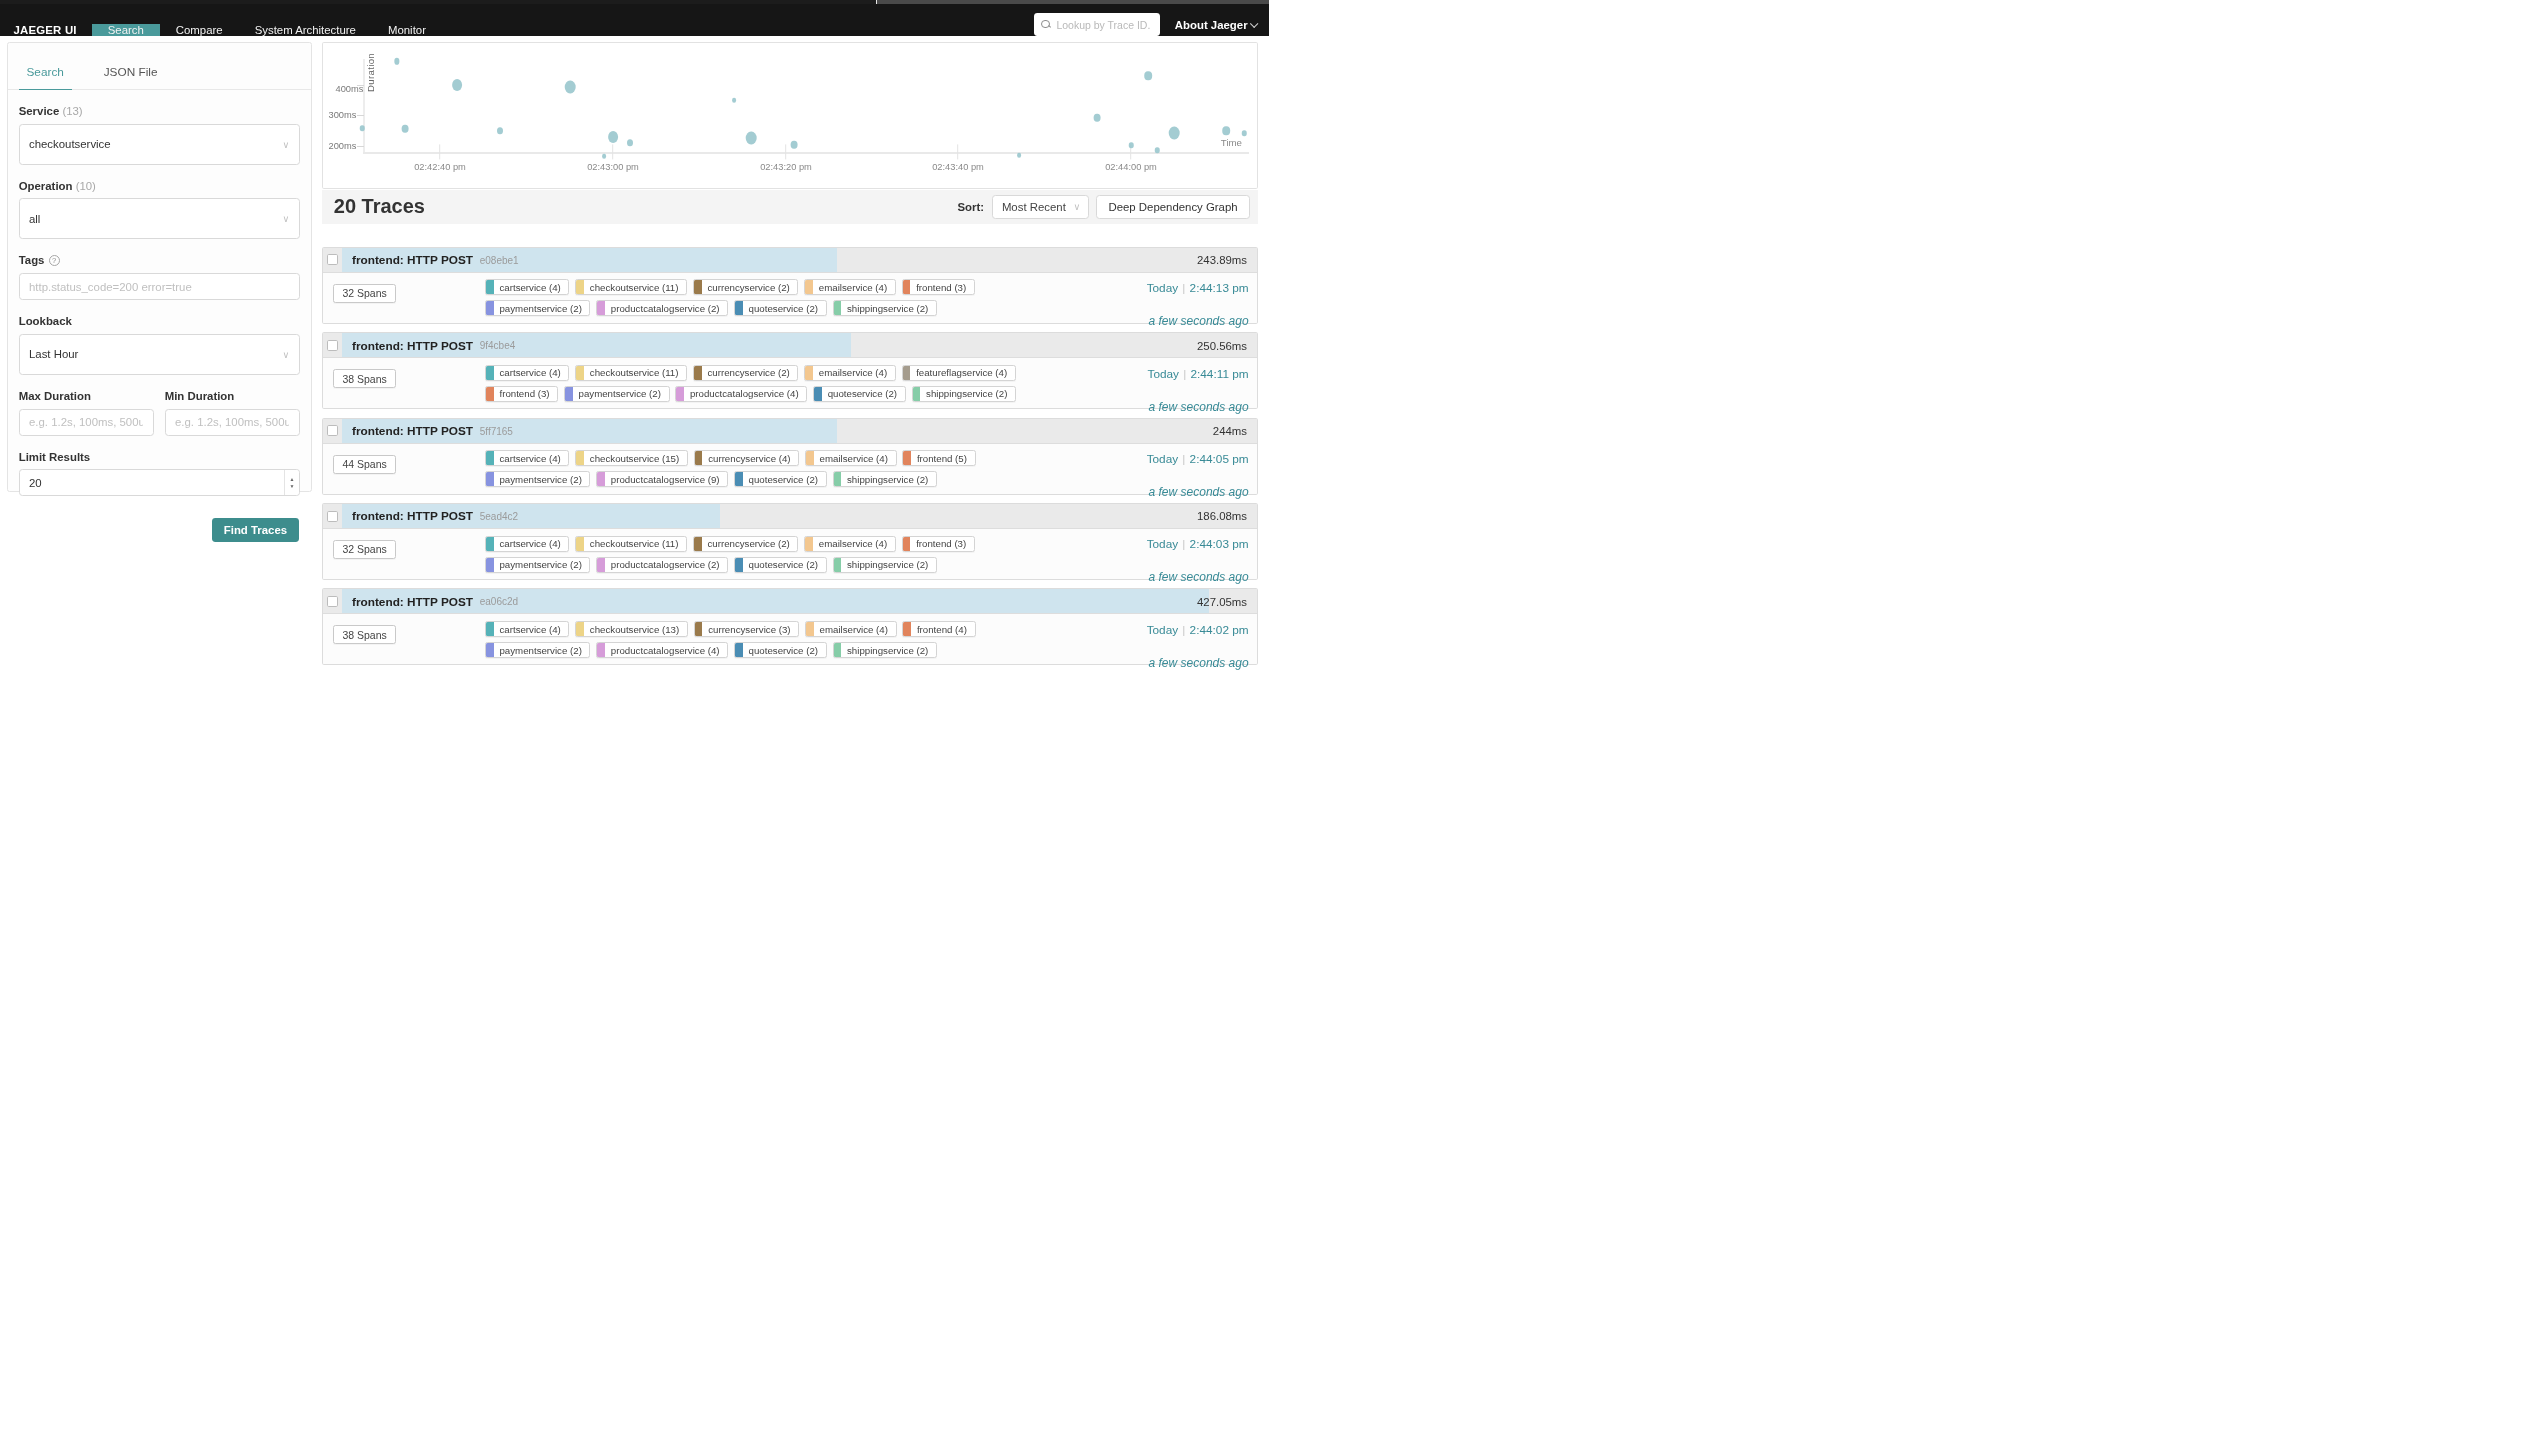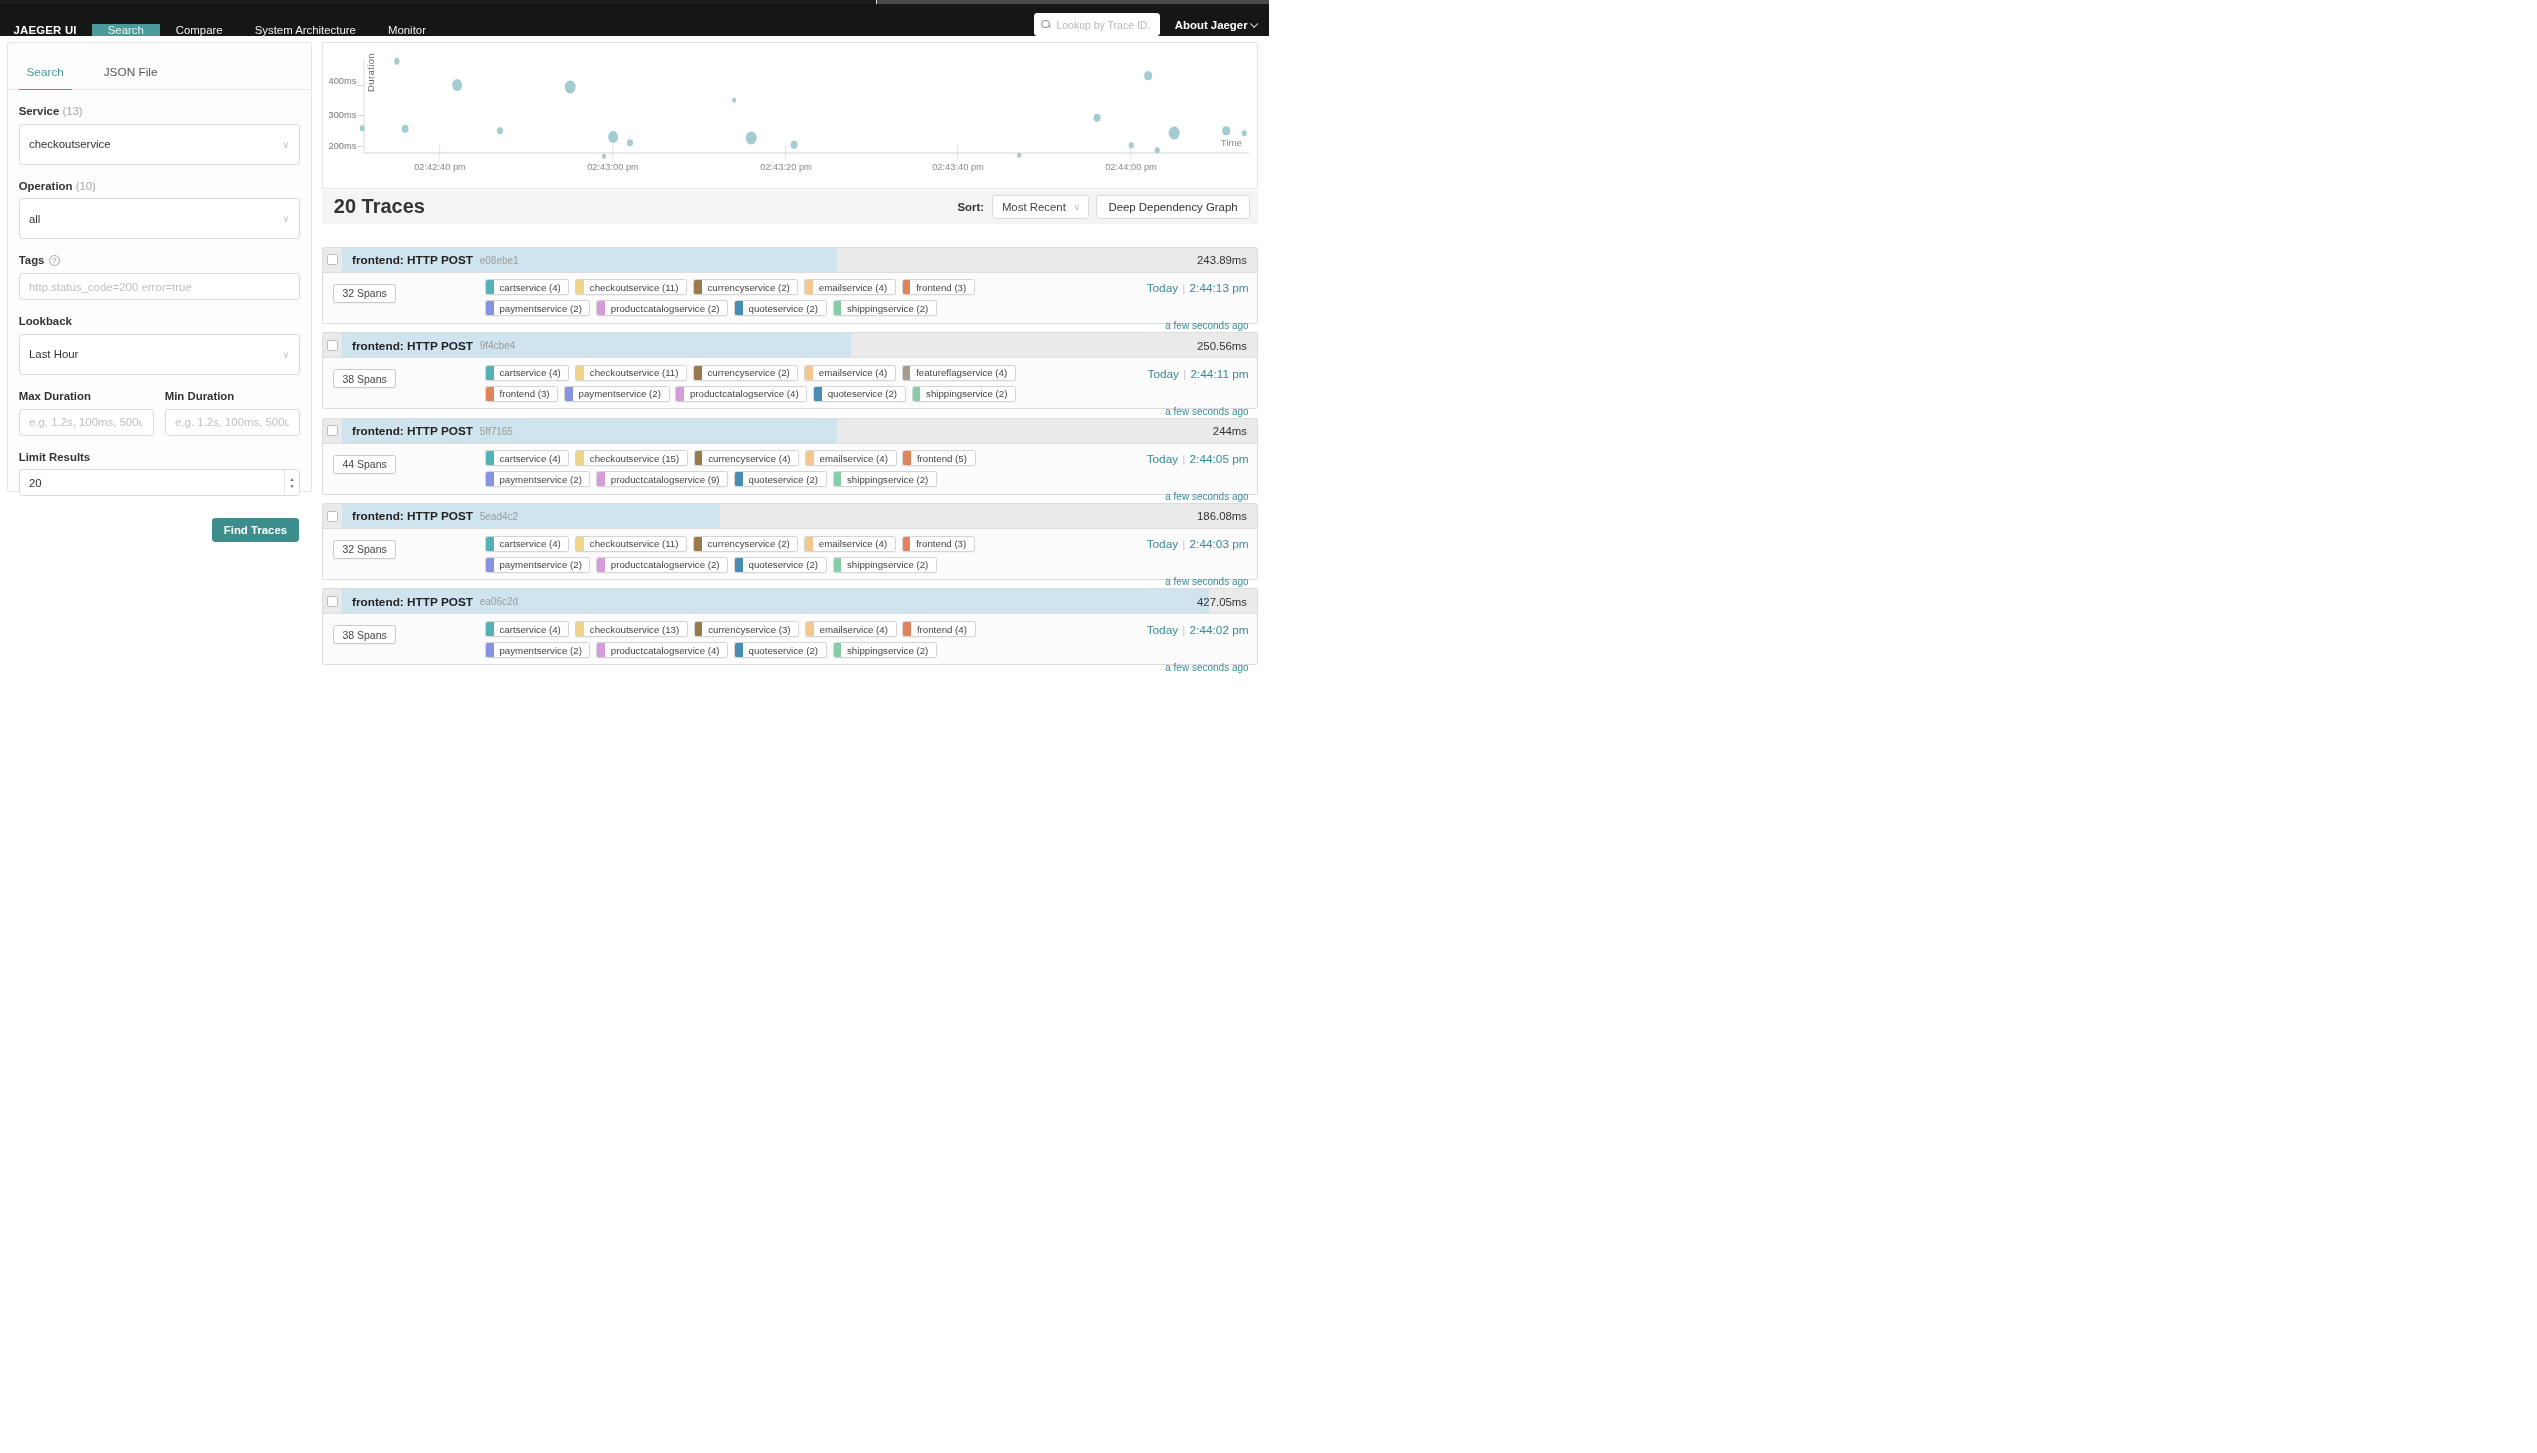--- a/index.html
+++ b/index.html
@@ -90,21 +90,21 @@
   .tbody { position:relative; height:50px; }
   .spanschip { position:absolute; left:10px; top:11px; background:#fff; border:0.8px solid #c9c9c9; border-radius:2.5px;
     font-size:10.5px; color:#444; padding:2.5px 8.4px; box-shadow:0 0.8px 0.8px rgba(0,0,0,.04); }
   .tagwrap { position:absolute; left:162px; top:6.7px; width:597px; display:flex; flex-wrap:wrap; gap:5px 5.9px; }
   .svc-tag { display:flex; align-items:center; background:#fff; border:0.8px solid #d4d4d4; border-radius:2.5px;
     height:16px; font-size:9.7px; color:#444; padding-right:7.6px; overflow:hidden; cursor:pointer; box-shadow:0 0.8px 0.8px rgba(0,0,0,.04); }
   .svc-tag .cstrip { width:7.6px; align-self:stretch; margin-right:5.9px; }
   .twhen { position:absolute; right:8.4px; top:8.4px; text-align:right; }
   .twhen .d1 { font-size:11.8px; color:#388a96; }
   .twhen .sep { color:#c9c9c9; padding:0 4.2px; }
-  .twhen .d2 { font-size:10px; color:#388a96; margin-top:25px; }
+  .twhen .d2 { font-size:12px; color:#388a96; margin-top:19px;font-style:italic; }
 </style>
 </head>
 <body>
 
 <div class="topstrip">
     <div class="rt"></div>
   </div>
 
 <div class="nav">
   <div class="brand">JAEGER UI</div>
@@ -185,21 +185,21 @@
     <div class="ylab">Duration</div>
     <div class="xlab">Time</div>
     <div class="yaxis"></div>
     <div class="xaxis"></div>
     <div id="plot">
         <div class="ytickmark" style="top: 103px;"></div>
         <div class="ytick" style="top: 103px;">200ms</div>
         <div class="ytickmark" style="top: 72px;"></div>
         <div class="ytick" style="top: 72px;">300ms</div>
         <div class="ytickmark" style="top: 42px;"></div>
-        <div class="ytick" style="top: 38px;">400ms</div>
+        <div class="ytick" style="top: 46px; margin-left: 7px;">400ms</div>
         <div class="xtickmark" style="left: 117px;"></div>
         <div class="xtick" style="left: 117px;">02:42:40 pm</div>
         <div class="xtickmark" style="left: 290px;"></div>
         <div class="xtick" style="left: 290px;">02:43:00 pm</div>
         <div class="xtickmark" style="left: 463px;"></div>
         <div class="xtick" style="left: 463px;">02:43:20 pm</div>
         <div class="xtickmark" style="left: 635px;"></div>
         <div class="xtick" style="left: 635px;">02:43:40 pm</div>
         <div class="xtickmark" style="left: 808px;"></div>
         <div class="xtick" style="left: 808px;">02:44:00 pm</div>

